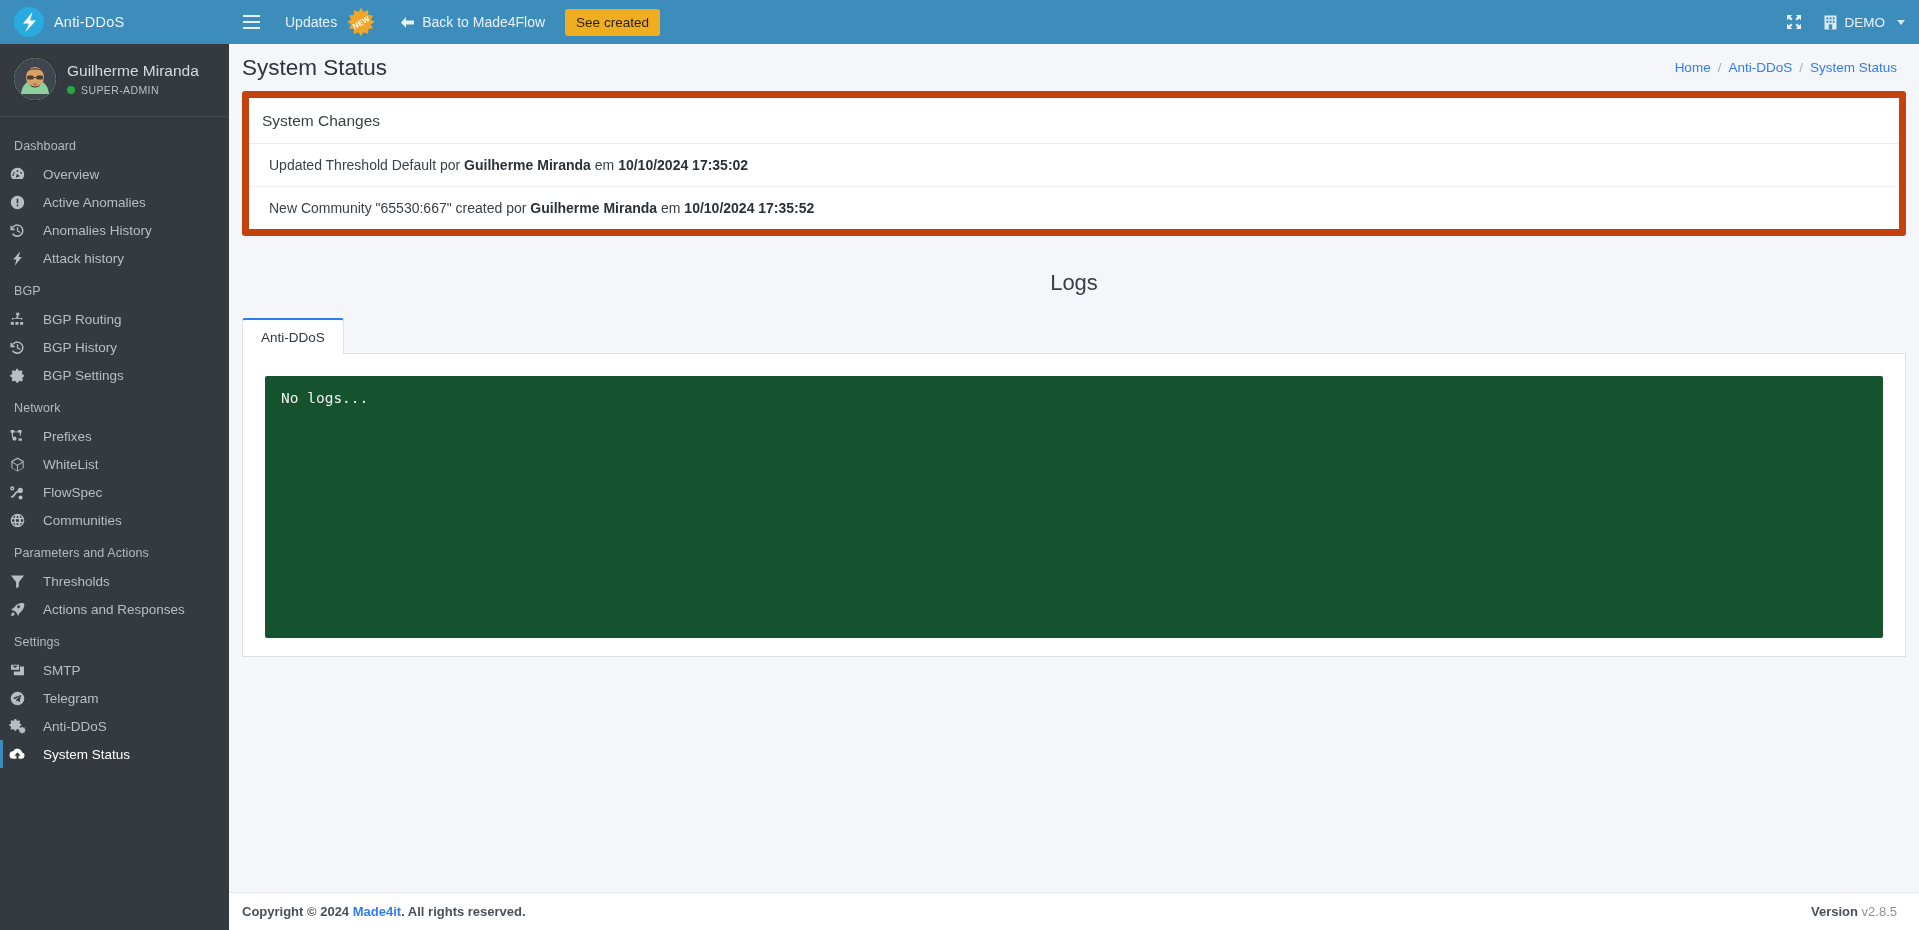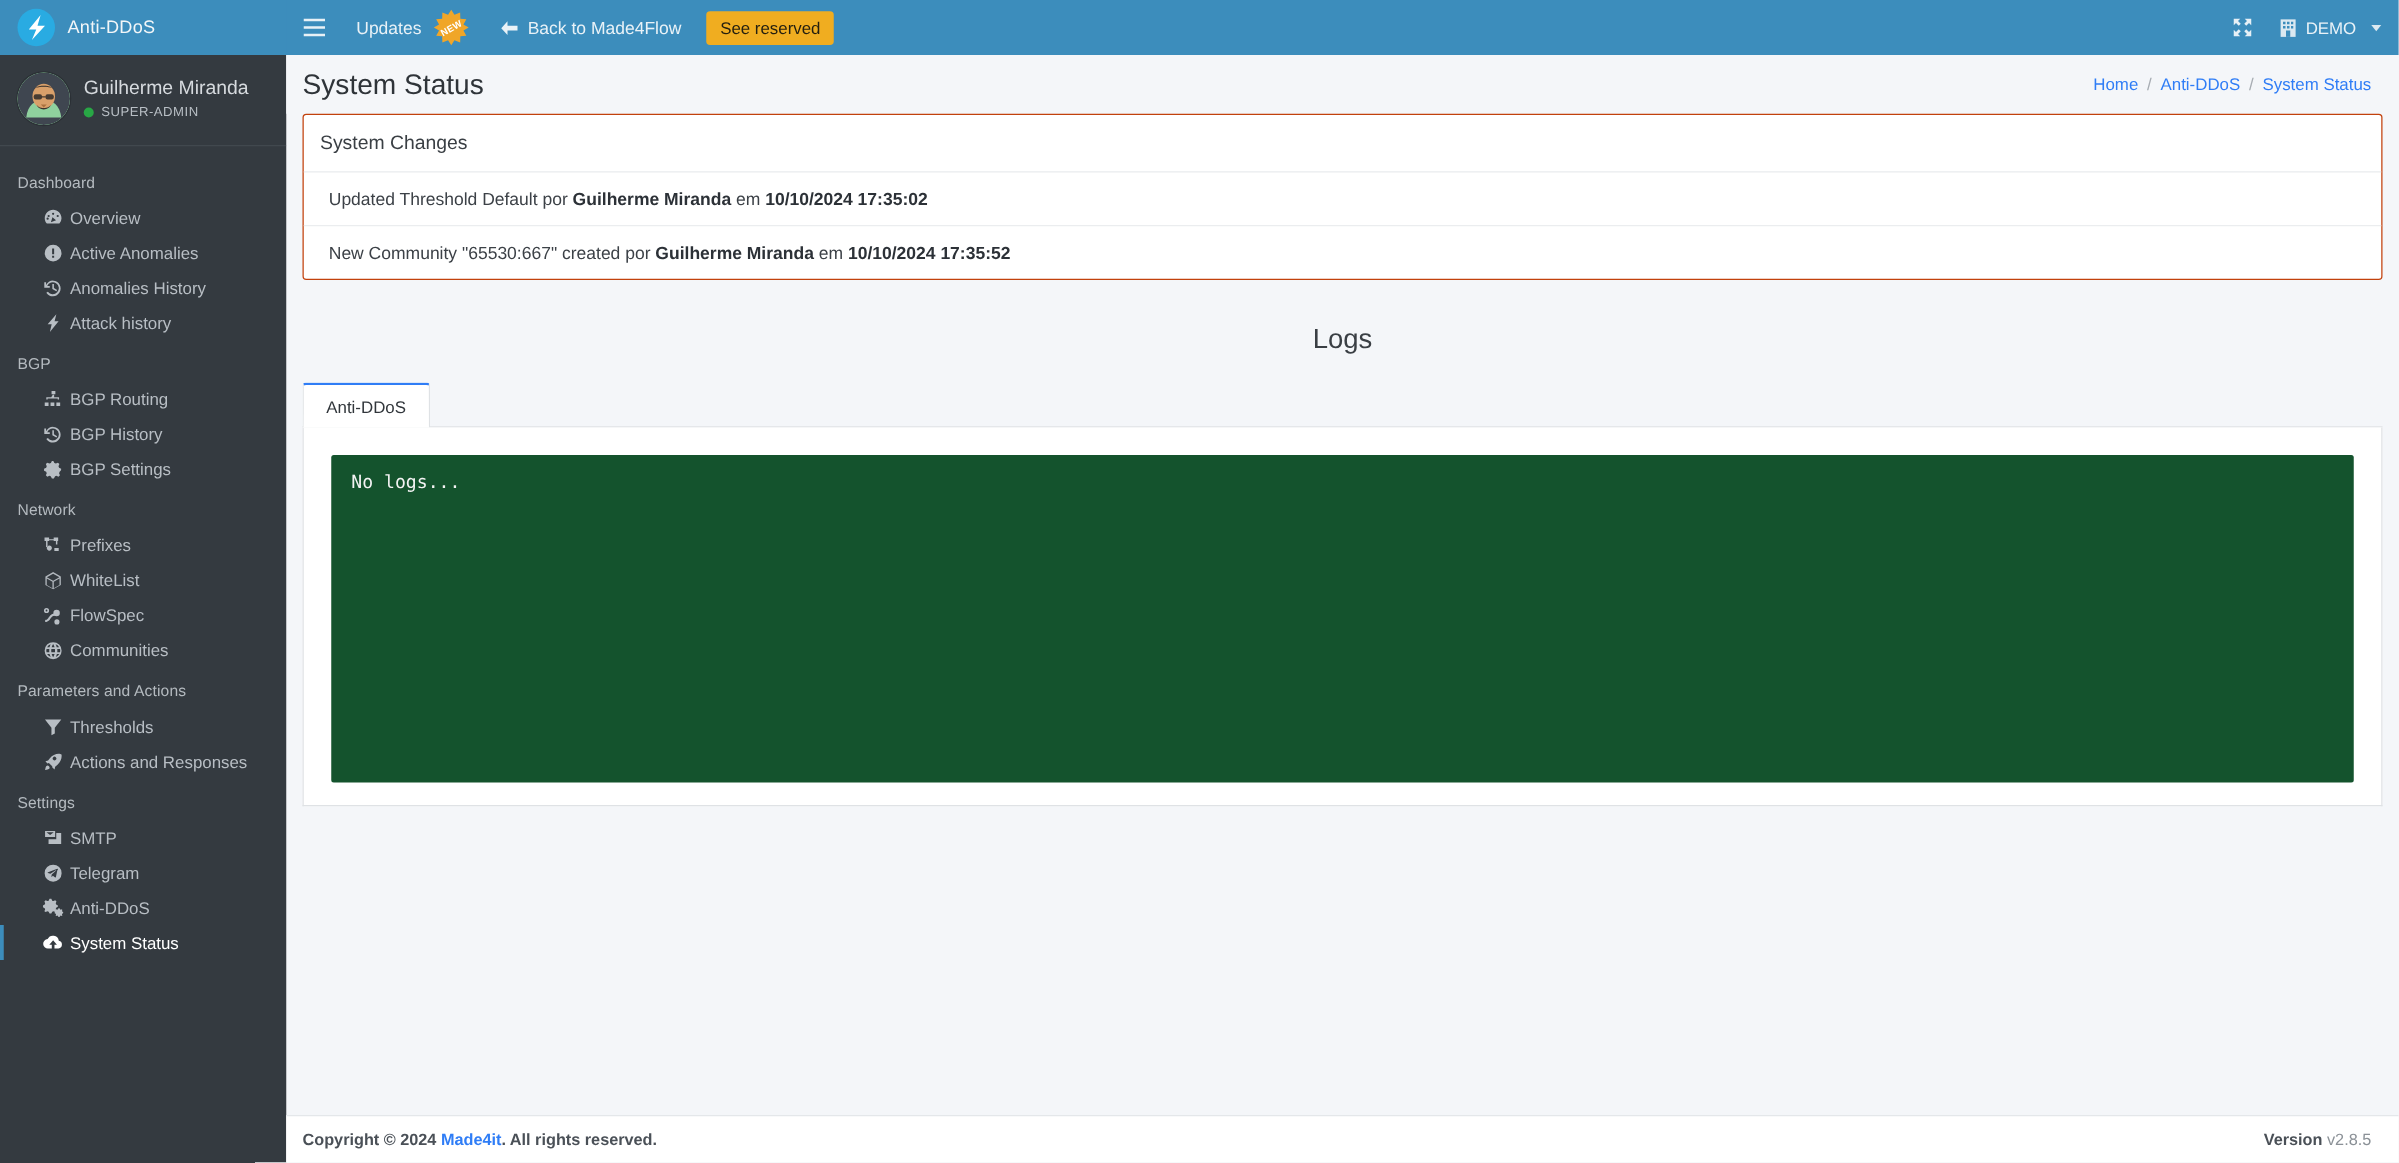--- a/index.html
+++ b/index.html
@@ -84,22 +84,22 @@
   .user-name { color: #d6dade; font-size: 15.5px; line-height: 1.1; }
   .user-role { display: flex; align-items: center; gap: 6px; }
   .dot-online { width: 8px; height: 8px; border-radius: 50%; background: #28a745; }
   .user-role-text { color: #b9bfc5; font-size: 10.5px; letter-spacing: .4px; }
 
   .nav { padding-top: 10px; }
   .nav-header {
     color: #b4babf; font-size: 12.5px; padding: 12px 0 7px 14px; letter-spacing: .1px;
   }
   .nav-item {
-    display: flex; align-items: center; gap: 4px; height: 28px;
-    padding-left: 30px; color: #b8bec4; font-size: 13.5px;
+    display: flex; align-items: center; gap: 16px; height: 28px;
+    padding-left: 5px; color: #b8bec4; font-size: 13.5px;
     cursor: pointer; border-left: 3px solid transparent; position: relative;
   }
   .nav-item .ico {
     width: 19px; display: flex; align-items: center; justify-content: center; flex: none;
   }
   .nav-item.active { color: #ffffff; border-left-color: #3c8dbc; }
   .nav-item.active .ico svg { fill: #ffffff; }
   .nav-item svg { fill: #b8bec4; }
 
   
@@ -108,21 +108,21 @@
     height: 47px; background: #f4f6f9; display: flex; align-items: center;
     padding: 0 22px 0 13px; justify-content: space-between;
   }
   .page-title { font-size: 22.5px; color: #2f3439; font-weight: normal; }
   .breadcrumb { display: flex; align-items: center; gap: 7px; font-size: 13.5px; }
   .breadcrumb a { color: #2f7df6; text-decoration: none; cursor: pointer; }
   .breadcrumb .sep { color: #a7acb2; }
   .breadcrumb .current { color: #2f7df6; }
 
   .panel {
-    margin: 0 13px; background: #ffffff; border: 1px solid #c2410c;
+    margin: 0 13px; background: #ffffff; border: 7px solid #c2410c;
     border-radius: 3px;
   }
   .panel-head {
     height: 46px; display: flex; align-items: center; justify-content: space-between;
     padding: 0 13px; border-bottom: 1px solid #e9ebee;
   }
   .panel-head h2 { font-size: 15.5px; font-weight: normal; color: #3a3f44; }
   .btn-apply {
     background: #0d7dfc; color: #fff; border: none; border-radius: 3px;
     font-size: 13.5px; padding: 8px 14px; cursor: pointer;
@@ -198,21 +198,21 @@
           </svg>
           <span class="new-txt">NEW</span>
         </span>
       </div>
       <div class="nav-link">
         <svg width="15" height="13" viewBox="0 0 15 13">
           <path d="M6 1 L1 6.5 L6 12 V8.4 H14 V4.6 H6 Z" fill="#e9f2f7"></path>
         </svg>
         <span>Back to Made4Flow</span>
       </div>
-      <button class="btn-see-changes">See reserved</button>
+      <button class="btn-see-changes">See created</button>
     </div>
 
     <div class="topbar-right">
       <div class="icon-btn">
         <svg width="16" height="16" viewBox="0 0 16 16">
           <path d="M1 1 H6.2 L4.4 2.8 L6.6 5 L5 6.6 L2.8 4.4 L1 6.2 Z M15 1 V6.2 L13.2 4.4 L11 6.6 L9.4 5 L11.6 2.8 L9.8 1 Z M1 15 V9.8 L2.8 11.6 L5 9.4 L6.6 11 L4.4 13.2 L6.2 15 Z M15 15 H9.8 L11.6 13.2 L9.4 11 L11 9.4 L13.2 11.6 L15 9.8 Z" fill="#e6f0f6"></path>
         </svg>
       </div>
       <div class="company-menu">
         <svg width="13" height="15" viewBox="0 0 13 15">

